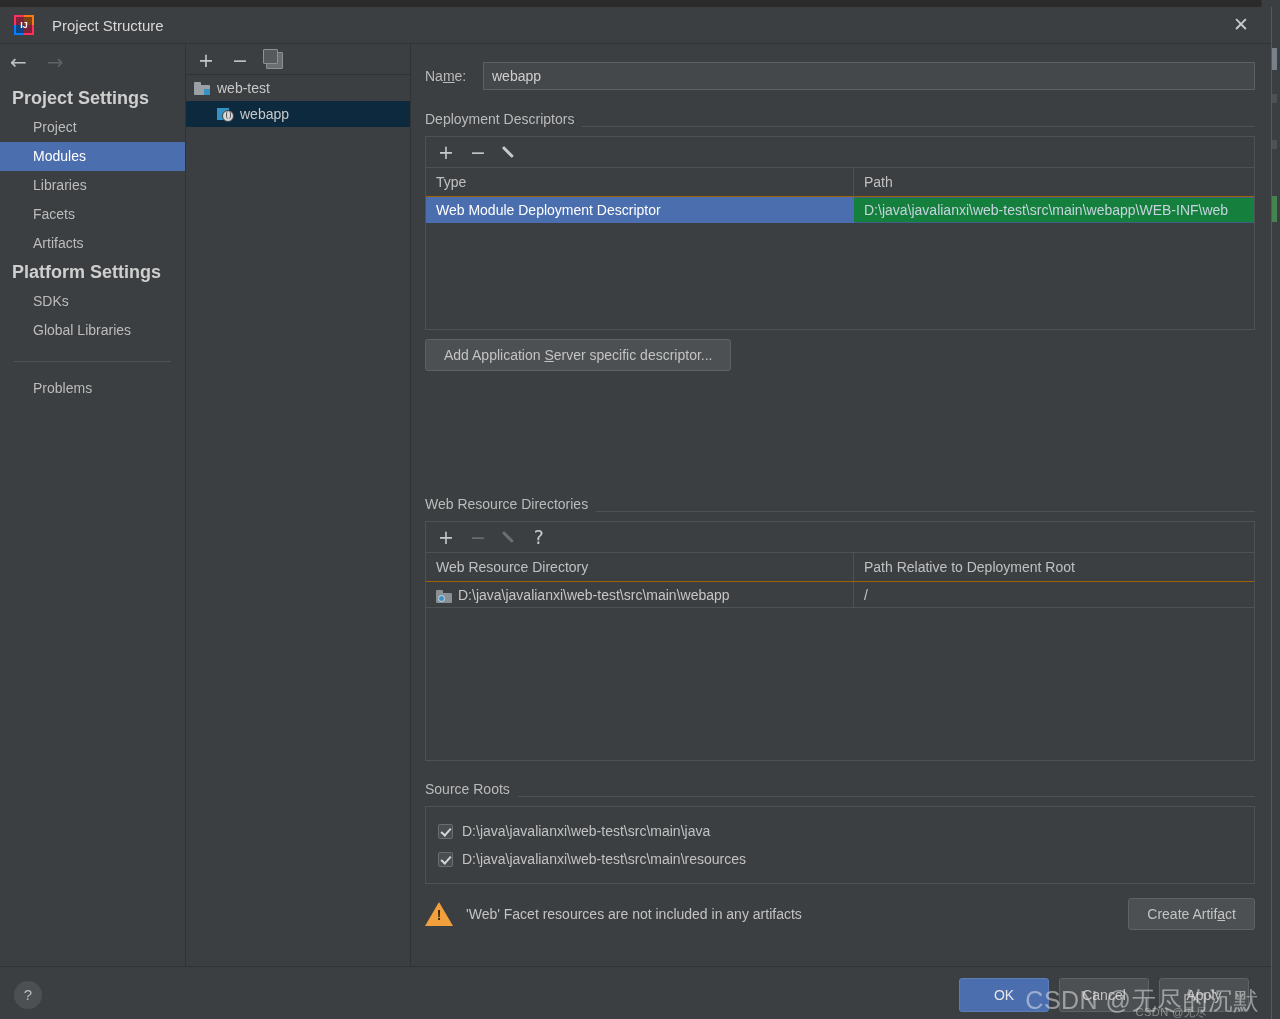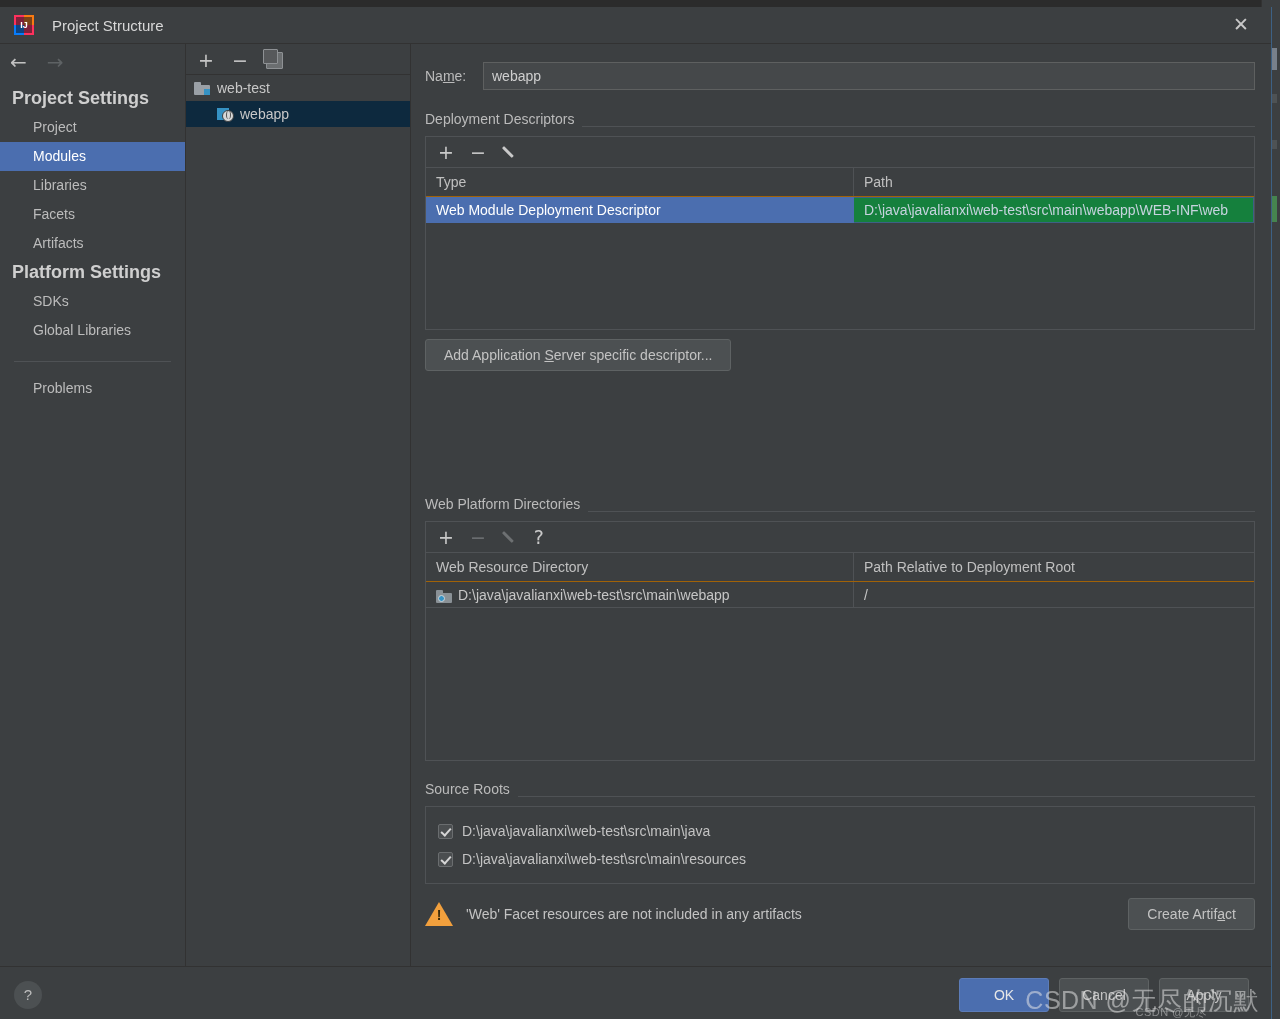--- a/index.html
+++ b/index.html
@@ -644,21 +644,21 @@
         </div>
       </div>
 
       <div class="addsrv-wrap">
         <button class="btn"><span>Add Application </span><u>S</u><span>erver specific descriptor...</span></button>
       </div>
 
       <div class="spacer-a"></div>
 
       <div class="sect-title">
-        <span class="lbl">Web Platform Directories</span>
+        <span class="lbl">Web Resource Directories</span>
         <span class="rule"></span>
       </div>
 
       <div class="tbl-wrap" style="height:240px;">
         <div class="tbl-toolbar">
           <span class="tt-ico">+</span>
           <span class="tt-ico dim">−</span>
           <span class="tt-ico pencil dim"></span>
           <span class="tt-ico">?</span>
         </div>

